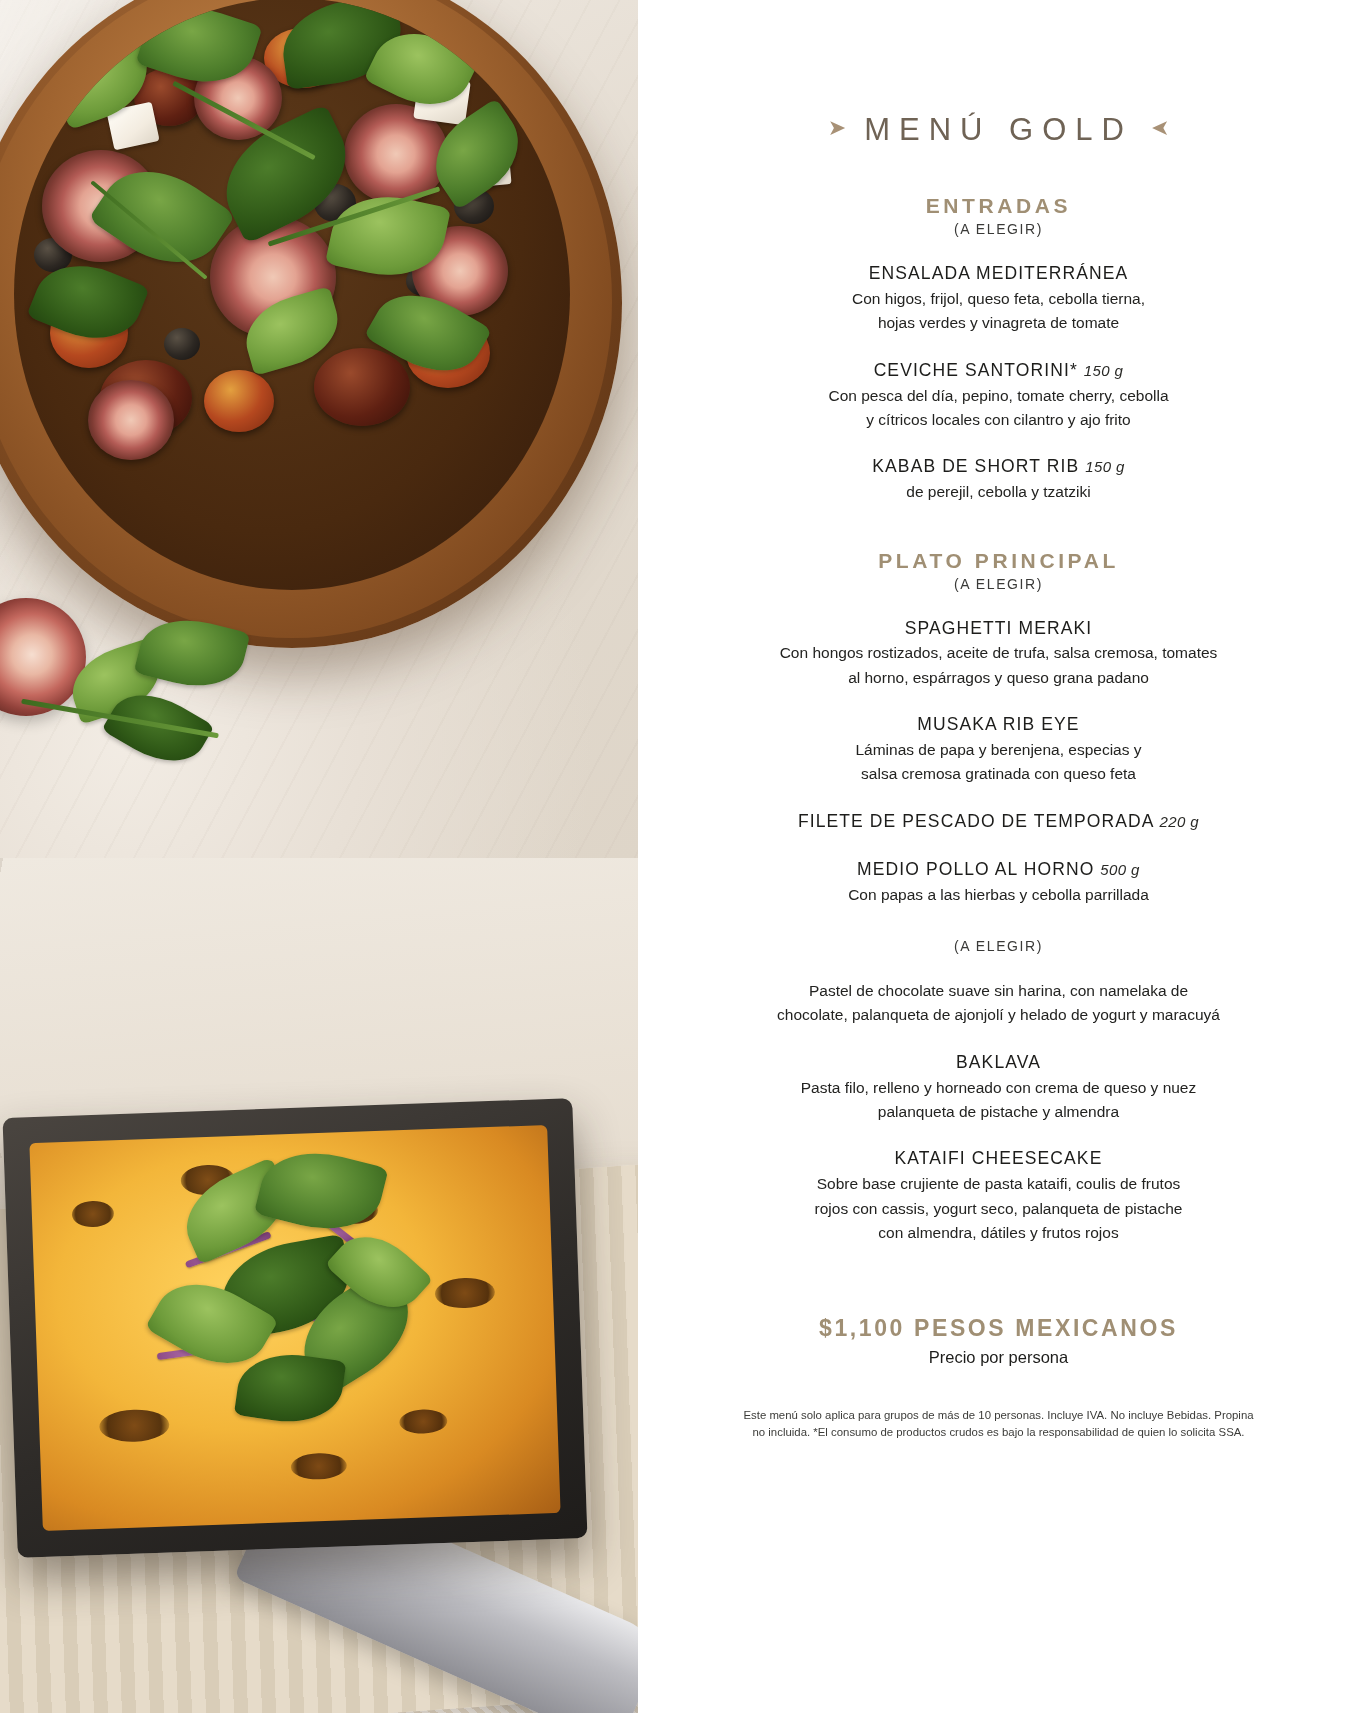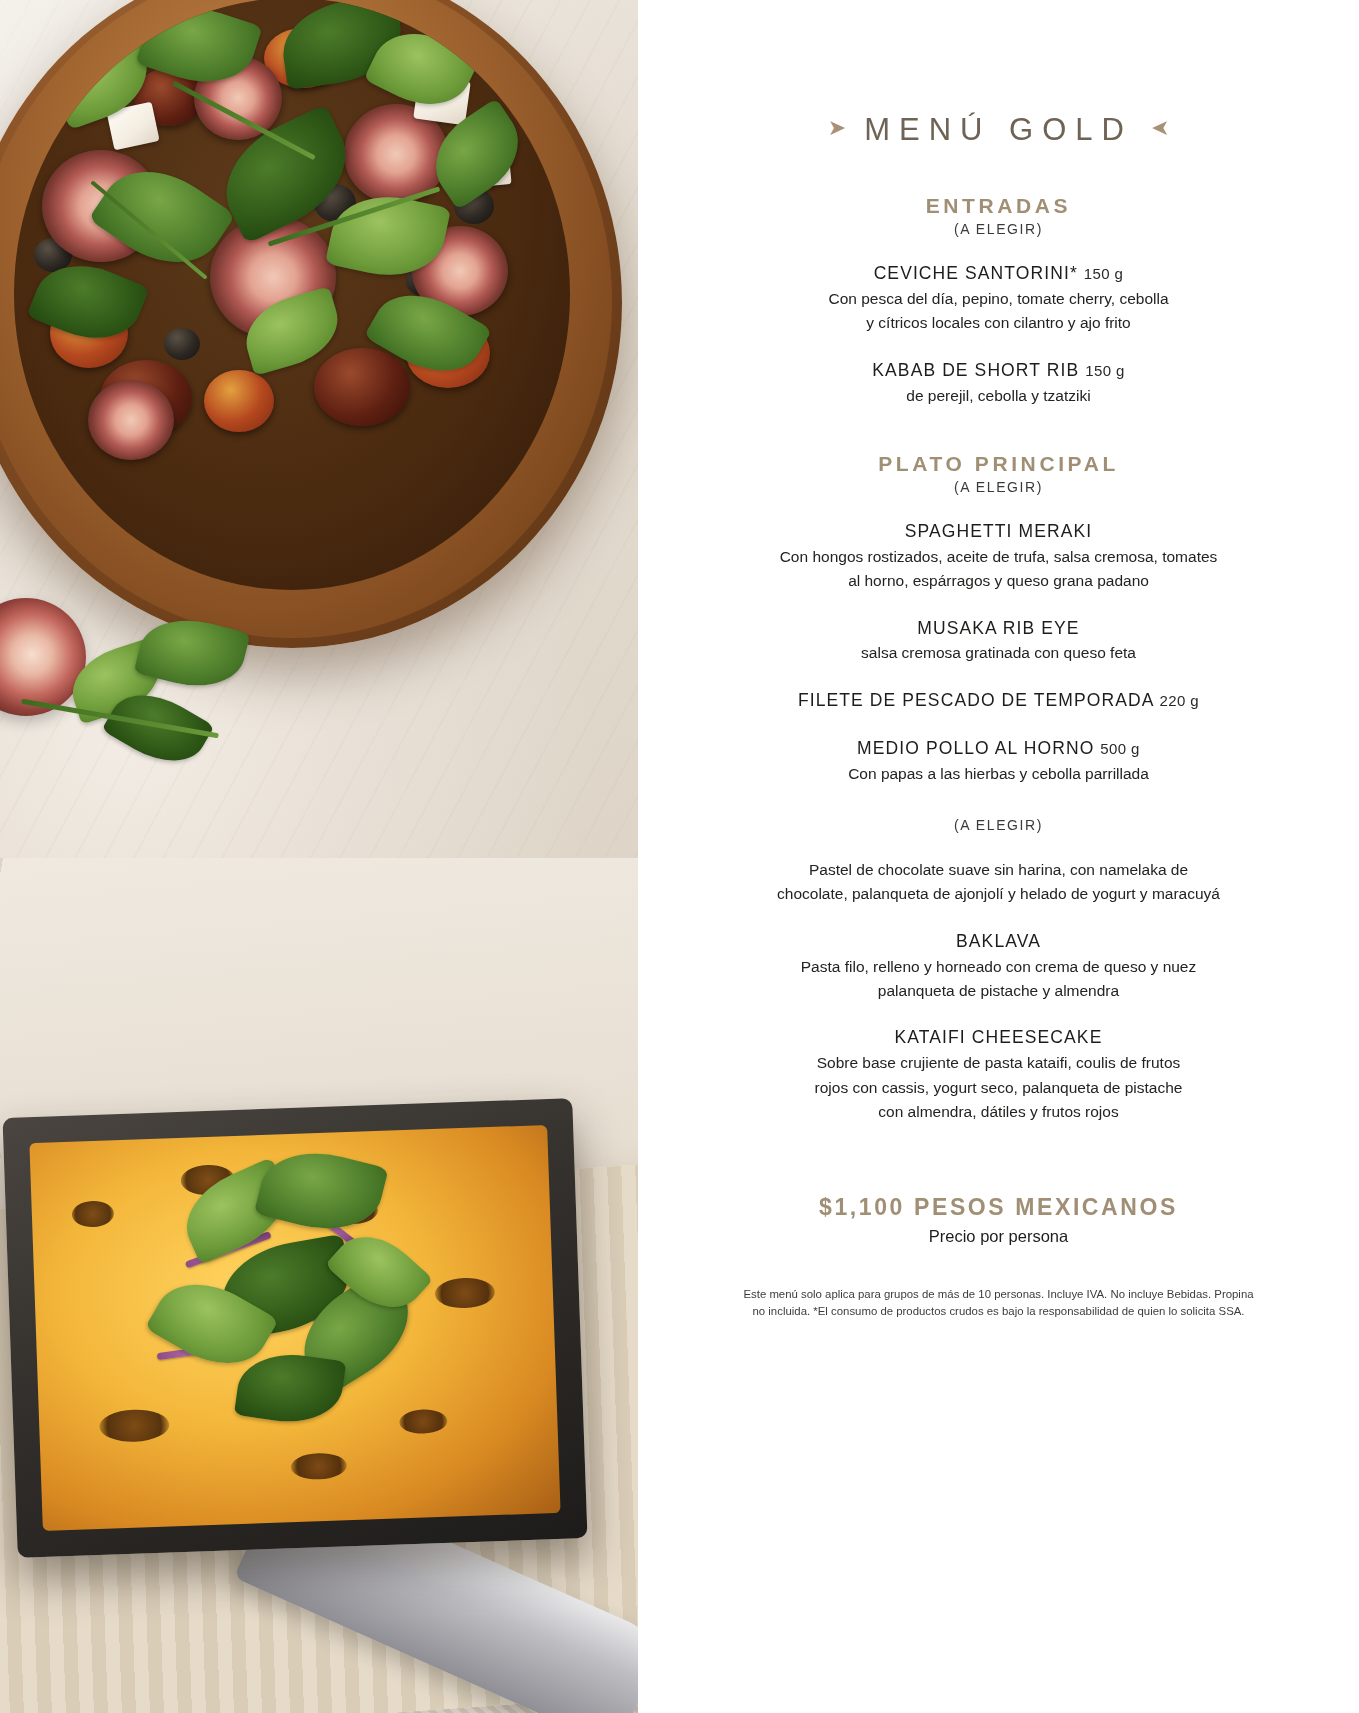--- a/index.html
+++ b/index.html
@@ -242,20 +242,21 @@
   }
 
   .dish { margin-top: 26px; text-align: center; }
   .dish-name {
     font-size: 17.5px;
     letter-spacing: 1.1px;
     color: #1d1d1b;
     line-height: 1.25;
   }
   .dish-name .gram {
+    font-style: italic;
     font-size: 15px;
     letter-spacing: .4px;
     color: #2a2a27;
   }
   .dish-desc {
     font-size: 15.5px;
     color: #232321;
     line-height: 1.38;
     margin-top: 3px;
   }
@@ -390,20 +391,27 @@
     <div class="menu-title">
       <span class="orn">➤</span>
       <span>MENÚ GOLD</span>
       <span class="orn right">➤</span>
     </div>
 
     <div>
       <div class="section-head">ENTRADAS</div>
       <div class="section-sub">(A ELEGIR)</div>
 
+      <div class="dish">
+        <div class="dish-name">
+          <span>ENSALADA MEDITERRÁNEA</span>
+        </div>
+        <div class="dish-desc">Con higos, frijol, queso feta, cebolla tierna,</div>
+        <div class="dish-desc">hojas verdes y vinagreta de tomate</div>
+      </div>
 
       <div class="dish">
         <div class="dish-name">
           <span>CEVICHE SANTORINI*</span>
           <span class="gram">150 g</span>
         </div>
         <div class="dish-desc">Con pesca del día, pepino, tomate cherry, cebolla</div>
         <div class="dish-desc">y cítricos locales con cilantro y ajo frito</div>
       </div>
 
@@ -425,20 +433,21 @@
           <span>SPAGHETTI MERAKI</span>
         </div>
         <div class="dish-desc">Con hongos rostizados, aceite de trufa, salsa cremosa, tomates</div>
         <div class="dish-desc">al horno, espárragos y queso grana padano</div>
       </div>
 
       <div class="dish">
         <div class="dish-name">
           <span>MUSAKA RIB EYE</span>
         </div>
+        <div class="dish-desc">Láminas de papa y berenjena, especias y</div>
         <div class="dish-desc">salsa cremosa gratinada con queso feta</div>
       </div>
 
       <div class="dish">
         <div class="dish-name">
           <span>FILETE DE PESCADO DE TEMPORADA</span>
           <span class="gram">220 g</span>
         </div>
       </div>
 

